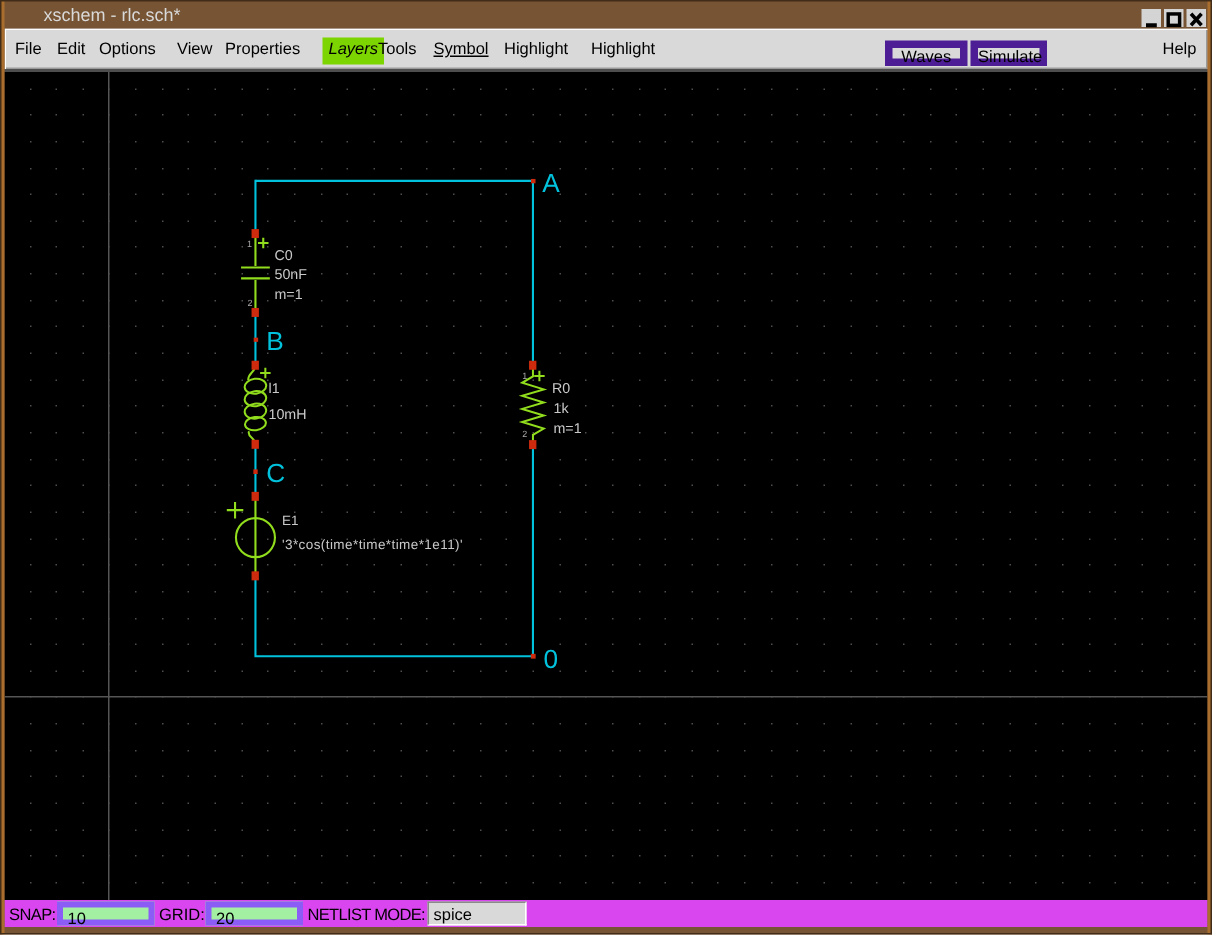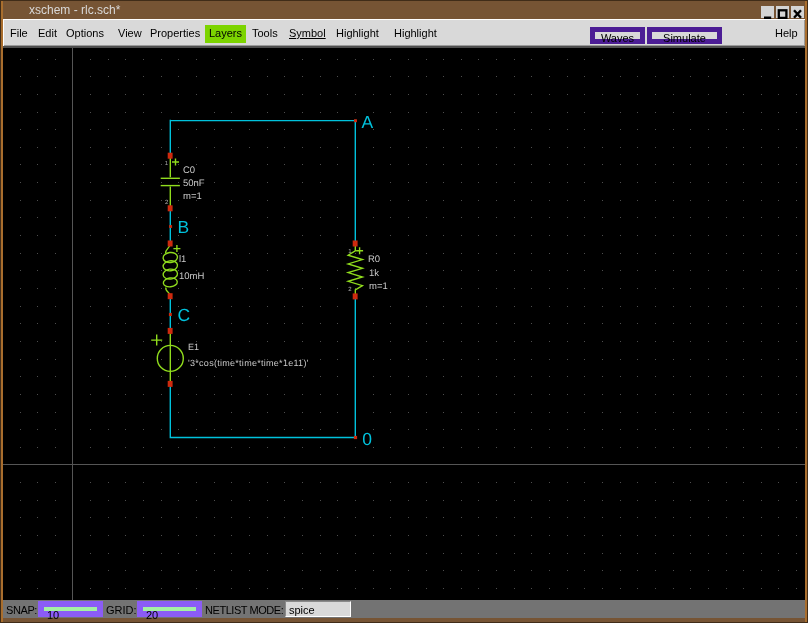--- a/index.html
+++ b/index.html
@@ -12,24 +12,24 @@
   #title{position:absolute;left:3px;top:1px;width:802px;height:18px;background:#765434;color:#d9d9d9;font-size:12px;line-height:18px;}
   #title .t{position:absolute;left:26px;top:0;}
   .wbtn{position:absolute;top:6px;width:13px;height:12px;background:#d4d4d4;}
   #bmin{right:34px;}
   #bmax{right:19px;}
   #bclose{right:4px;}
   #menubar{position:absolute;left:3px;top:19px;width:802px;height:27px;background:#d9d9d9;box-shadow:inset 1px 1px 0 #ffffff,inset -1px -1px 0 #9a9a9a;}
   .mi{position:absolute;top:6px;height:17px;line-height:17px;font-size:11px;color:#000;}
   #layers{background:#7cd400;padding:0 4px;top:6px;height:18px;line-height:17px;}
   .mbtn{position:absolute;top:8px;height:17px;line-height:12px;font-size:11px;color:#000;text-align:center;background:#d9d9d9;border:5px solid #4c1d95;box-sizing:border-box;}
-  #statusbar{position:absolute;left:3px;top:600px;width:802px;height:18px;background:#737373;font-size:11px;color:#000;}
+  #statusbar{position:absolute;left:3px;top:600px;width:802px;height:18px;background:#d946ef;font-size:11px;color:#000;}
   .sl{position:absolute;top:4px;}
   .entry{position:absolute;top:1px;height:16px;line-height:16px;font-size:11px;padding-left:3px;box-sizing:border-box;}
-  .green{background:#a3f0a3;border:6px solid #8b5cf6;}
+  .green{background:#a3f0a3;border:4px solid #8b5cf6;}
   #canvas{position:absolute;left:3px;top:48px;width:802px;height:552px;background:#000;filter:brightness(1);}
   #menubevel{position:absolute;left:3px;top:46px;width:802px;height:2px;background:#4e4e4e;}
 </style>
 </head>
 <body>
 <div id="win">
   <div id="title">
       <span class="t">xschem - rlc.sch*</span>
     </div>
   <div class="wbtn" id="bmin"><svg width="13" height="12">
@@ -40,27 +40,27 @@
       </svg></div>
   <div class="wbtn" id="bclose"><svg width="13" height="12">
         <path d="M3 2.2 L10 9.8 M10 2.2 L3 9.8" stroke="#000" stroke-width="2.4"></path>
       </svg></div>
   <div id="menubar">
     <span class="mi" style="left:7px;">File</span>
     <span class="mi" style="left:35px;">Edit</span>
     <span class="mi" style="left:63px;">Options</span>
     <span class="mi" style="left:115px;">View</span>
     <span class="mi" style="left:147px;">Properties</span>
-    <span class="mi" id="layers" style="left:202px;">Layers</span>
+    <span class="mi" id="layers" style="left:212px;font-style:italic;">Layers</span>
     <span class="mi" style="left:249px;">Tools</span>
     <span class="mi" style="left:286px;text-decoration:underline;">Symbol</span>
     <span class="mi" style="left:333px;">Highlight</span>
     <span class="mi" style="left:391px;">Highlight</span>
     <span class="mbtn" style="left:587px;width:55px;">Waves</span>
-    <span class="mbtn" style="left:644px;width:75px;">Simulate</span>
+    <span class="mbtn" style="left:644px;width:51px;">Simulate</span>
     <span class="mbtn" style="left:713px;width:53px;margin-top:40px;">Netlist</span>
     <span class="mi" style="left:772px;">Help</span>
   </div>
   <div id="menubevel"></div>
   <svg id="canvas" viewBox="3 48 802 552" width="802" height="552" text-rendering="geometricPrecision">
 
     <rect x="3" y="48" width="802" height="552" fill="#000"></rect>
     <path fill="#4e4e4e" d="M20 59h1v1h-1zM37 59h1v1h-1zM55 59h1v1h-1zM72 59h1v1h-1zM90 59h1v1h-1zM108 59h1v1h-1zM125 59h1v1h-1zM143 59h1v1h-1zM161 59h1v1h-1zM178 59h1v1h-1zM196 59h1v1h-1zM214 59h1v1h-1zM231 59h1v1h-1zM249 59h1v1h-1zM267 59h1v1h-1zM284 59h1v1h-1zM302 59h1v1h-1zM320 59h1v1h-1zM337 59h1v1h-1zM355 59h1v1h-1zM373 59h1v1h-1zM390 59h1v1h-1zM408 59h1v1h-1zM426 59h1v1h-1zM443 59h1v1h-1zM461 59h1v1h-1zM478 59h1v1h-1zM496 59h1v1h-1zM514 59h1v1h-1zM531 59h1v1h-1zM549 59h1v1h-1zM567 59h1v1h-1zM584 59h1v1h-1zM602 59h1v1h-1zM620 59h1v1h-1zM637 59h1v1h-1zM655 59h1v1h-1zM673 59h1v1h-1zM690 59h1v1h-1zM708 59h1v1h-1zM726 59h1v1h-1zM743 59h1v1h-1zM761 59h1v1h-1zM778 59h1v1h-1zM796 59h1v1h-1zM20 76h1v1h-1zM37 76h1v1h-1zM55 76h1v1h-1zM72 76h1v1h-1zM90 76h1v1h-1zM108 76h1v1h-1zM125 76h1v1h-1zM143 76h1v1h-1zM161 76h1v1h-1zM178 76h1v1h-1zM196 76h1v1h-1zM214 76h1v1h-1zM231 76h1v1h-1zM249 76h1v1h-1zM267 76h1v1h-1zM284 76h1v1h-1zM302 76h1v1h-1zM320 76h1v1h-1zM337 76h1v1h-1zM355 76h1v1h-1zM373 76h1v1h-1zM390 76h1v1h-1zM408 76h1v1h-1zM426 76h1v1h-1zM443 76h1v1h-1zM461 76h1v1h-1zM478 76h1v1h-1zM496 76h1v1h-1zM514 76h1v1h-1zM531 76h1v1h-1zM549 76h1v1h-1zM567 76h1v1h-1zM584 76h1v1h-1zM602 76h1v1h-1zM620 76h1v1h-1zM637 76h1v1h-1zM655 76h1v1h-1zM673 76h1v1h-1zM690 76h1v1h-1zM708 76h1v1h-1zM726 76h1v1h-1zM743 76h1v1h-1zM761 76h1v1h-1zM778 76h1v1h-1zM796 76h1v1h-1zM20 94h1v1h-1zM37 94h1v1h-1zM55 94h1v1h-1zM72 94h1v1h-1zM90 94h1v1h-1zM108 94h1v1h-1zM125 94h1v1h-1zM143 94h1v1h-1zM161 94h1v1h-1zM178 94h1v1h-1zM196 94h1v1h-1zM214 94h1v1h-1zM231 94h1v1h-1zM249 94h1v1h-1zM267 94h1v1h-1zM284 94h1v1h-1zM302 94h1v1h-1zM320 94h1v1h-1zM337 94h1v1h-1zM355 94h1v1h-1zM373 94h1v1h-1zM390 94h1v1h-1zM408 94h1v1h-1zM426 94h1v1h-1zM443 94h1v1h-1zM461 94h1v1h-1zM478 94h1v1h-1zM496 94h1v1h-1zM514 94h1v1h-1zM531 94h1v1h-1zM549 94h1v1h-1zM567 94h1v1h-1zM584 94h1v1h-1zM602 94h1v1h-1zM620 94h1v1h-1zM637 94h1v1h-1zM655 94h1v1h-1zM673 94h1v1h-1zM690 94h1v1h-1zM708 94h1v1h-1zM726 94h1v1h-1zM743 94h1v1h-1zM761 94h1v1h-1zM778 94h1v1h-1zM796 94h1v1h-1zM20 112h1v1h-1zM37 112h1v1h-1zM55 112h1v1h-1zM72 112h1v1h-1zM90 112h1v1h-1zM108 112h1v1h-1zM125 112h1v1h-1zM143 112h1v1h-1zM161 112h1v1h-1zM178 112h1v1h-1zM196 112h1v1h-1zM214 112h1v1h-1zM231 112h1v1h-1zM249 112h1v1h-1zM267 112h1v1h-1zM284 112h1v1h-1zM302 112h1v1h-1zM320 112h1v1h-1zM337 112h1v1h-1zM355 112h1v1h-1zM373 112h1v1h-1zM390 112h1v1h-1zM408 112h1v1h-1zM426 112h1v1h-1zM443 112h1v1h-1zM461 112h1v1h-1zM478 112h1v1h-1zM496 112h1v1h-1zM514 112h1v1h-1zM531 112h1v1h-1zM549 112h1v1h-1zM567 112h1v1h-1zM584 112h1v1h-1zM602 112h1v1h-1zM620 112h1v1h-1zM637 112h1v1h-1zM655 112h1v1h-1zM673 112h1v1h-1zM690 112h1v1h-1zM708 112h1v1h-1zM726 112h1v1h-1zM743 112h1v1h-1zM761 112h1v1h-1zM778 112h1v1h-1zM796 112h1v1h-1zM20 129h1v1h-1zM37 129h1v1h-1zM55 129h1v1h-1zM72 129h1v1h-1zM90 129h1v1h-1zM108 129h1v1h-1zM125 129h1v1h-1zM143 129h1v1h-1zM161 129h1v1h-1zM178 129h1v1h-1zM196 129h1v1h-1zM214 129h1v1h-1zM231 129h1v1h-1zM249 129h1v1h-1zM267 129h1v1h-1zM284 129h1v1h-1zM302 129h1v1h-1zM320 129h1v1h-1zM337 129h1v1h-1zM355 129h1v1h-1zM373 129h1v1h-1zM390 129h1v1h-1zM408 129h1v1h-1zM426 129h1v1h-1zM443 129h1v1h-1zM461 129h1v1h-1zM478 129h1v1h-1zM496 129h1v1h-1zM514 129h1v1h-1zM531 129h1v1h-1zM549 129h1v1h-1zM567 129h1v1h-1zM584 129h1v1h-1zM602 129h1v1h-1zM620 129h1v1h-1zM637 129h1v1h-1zM655 129h1v1h-1zM673 129h1v1h-1zM690 129h1v1h-1zM708 129h1v1h-1zM726 129h1v1h-1zM743 129h1v1h-1zM761 129h1v1h-1zM778 129h1v1h-1zM796 129h1v1h-1zM20 147h1v1h-1zM37 147h1v1h-1zM55 147h1v1h-1zM72 147h1v1h-1zM90 147h1v1h-1zM108 147h1v1h-1zM125 147h1v1h-1zM143 147h1v1h-1zM161 147h1v1h-1zM178 147h1v1h-1zM196 147h1v1h-1zM214 147h1v1h-1zM231 147h1v1h-1zM249 147h1v1h-1zM267 147h1v1h-1zM284 147h1v1h-1zM302 147h1v1h-1zM320 147h1v1h-1zM337 147h1v1h-1zM355 147h1v1h-1zM373 147h1v1h-1zM390 147h1v1h-1zM408 147h1v1h-1zM426 147h1v1h-1zM443 147h1v1h-1zM461 147h1v1h-1zM478 147h1v1h-1zM496 147h1v1h-1zM514 147h1v1h-1zM531 147h1v1h-1zM549 147h1v1h-1zM567 147h1v1h-1zM584 147h1v1h-1zM602 147h1v1h-1zM620 147h1v1h-1zM637 147h1v1h-1zM655 147h1v1h-1zM673 147h1v1h-1zM690 147h1v1h-1zM708 147h1v1h-1zM726 147h1v1h-1zM743 147h1v1h-1zM761 147h1v1h-1zM778 147h1v1h-1zM796 147h1v1h-1zM20 164h1v1h-1zM37 164h1v1h-1zM55 164h1v1h-1zM72 164h1v1h-1zM90 164h1v1h-1zM108 164h1v1h-1zM125 164h1v1h-1zM143 164h1v1h-1zM161 164h1v1h-1zM178 164h1v1h-1zM196 164h1v1h-1zM214 164h1v1h-1zM231 164h1v1h-1zM249 164h1v1h-1zM267 164h1v1h-1zM284 164h1v1h-1zM302 164h1v1h-1zM320 164h1v1h-1zM337 164h1v1h-1zM355 164h1v1h-1zM373 164h1v1h-1zM390 164h1v1h-1zM408 164h1v1h-1zM426 164h1v1h-1zM443 164h1v1h-1zM461 164h1v1h-1zM478 164h1v1h-1zM496 164h1v1h-1zM514 164h1v1h-1zM531 164h1v1h-1zM549 164h1v1h-1zM567 164h1v1h-1zM584 164h1v1h-1zM602 164h1v1h-1zM620 164h1v1h-1zM637 164h1v1h-1zM655 164h1v1h-1zM673 164h1v1h-1zM690 164h1v1h-1zM708 164h1v1h-1zM726 164h1v1h-1zM743 164h1v1h-1zM761 164h1v1h-1zM778 164h1v1h-1zM796 164h1v1h-1zM20 182h1v1h-1zM37 182h1v1h-1zM55 182h1v1h-1zM72 182h1v1h-1zM90 182h1v1h-1zM108 182h1v1h-1zM125 182h1v1h-1zM143 182h1v1h-1zM161 182h1v1h-1zM178 182h1v1h-1zM196 182h1v1h-1zM214 182h1v1h-1zM231 182h1v1h-1zM249 182h1v1h-1zM267 182h1v1h-1zM284 182h1v1h-1zM302 182h1v1h-1zM320 182h1v1h-1zM337 182h1v1h-1zM355 182h1v1h-1zM373 182h1v1h-1zM390 182h1v1h-1zM408 182h1v1h-1zM426 182h1v1h-1zM443 182h1v1h-1zM461 182h1v1h-1zM478 182h1v1h-1zM496 182h1v1h-1zM514 182h1v1h-1zM531 182h1v1h-1zM549 182h1v1h-1zM567 182h1v1h-1zM584 182h1v1h-1zM602 182h1v1h-1zM620 182h1v1h-1zM637 182h1v1h-1zM655 182h1v1h-1zM673 182h1v1h-1zM690 182h1v1h-1zM708 182h1v1h-1zM726 182h1v1h-1zM743 182h1v1h-1zM761 182h1v1h-1zM778 182h1v1h-1zM796 182h1v1h-1zM20 200h1v1h-1zM37 200h1v1h-1zM55 200h1v1h-1zM72 200h1v1h-1zM90 200h1v1h-1zM108 200h1v1h-1zM125 200h1v1h-1zM143 200h1v1h-1zM161 200h1v1h-1zM178 200h1v1h-1zM196 200h1v1h-1zM214 200h1v1h-1zM231 200h1v1h-1zM249 200h1v1h-1zM267 200h1v1h-1zM284 200h1v1h-1zM302 200h1v1h-1zM320 200h1v1h-1zM337 200h1v1h-1zM355 200h1v1h-1zM373 200h1v1h-1zM390 200h1v1h-1zM408 200h1v1h-1zM426 200h1v1h-1zM443 200h1v1h-1zM461 200h1v1h-1zM478 200h1v1h-1zM496 200h1v1h-1zM514 200h1v1h-1zM531 200h1v1h-1zM549 200h1v1h-1zM567 200h1v1h-1zM584 200h1v1h-1zM602 200h1v1h-1zM620 200h1v1h-1zM637 200h1v1h-1zM655 200h1v1h-1zM673 200h1v1h-1zM690 200h1v1h-1zM708 200h1v1h-1zM726 200h1v1h-1zM743 200h1v1h-1zM761 200h1v1h-1zM778 200h1v1h-1zM796 200h1v1h-1zM20 217h1v1h-1zM37 217h1v1h-1zM55 217h1v1h-1zM72 217h1v1h-1zM90 217h1v1h-1zM108 217h1v1h-1zM125 217h1v1h-1zM143 217h1v1h-1zM161 217h1v1h-1zM178 217h1v1h-1zM196 217h1v1h-1zM214 217h1v1h-1zM231 217h1v1h-1zM249 217h1v1h-1zM267 217h1v1h-1zM284 217h1v1h-1zM302 217h1v1h-1zM320 217h1v1h-1zM337 217h1v1h-1zM355 217h1v1h-1zM373 217h1v1h-1zM390 217h1v1h-1zM408 217h1v1h-1zM426 217h1v1h-1zM443 217h1v1h-1zM461 217h1v1h-1zM478 217h1v1h-1zM496 217h1v1h-1zM514 217h1v1h-1zM531 217h1v1h-1zM549 217h1v1h-1zM567 217h1v1h-1zM584 217h1v1h-1zM602 217h1v1h-1zM620 217h1v1h-1zM637 217h1v1h-1zM655 217h1v1h-1zM673 217h1v1h-1zM690 217h1v1h-1zM708 217h1v1h-1zM726 217h1v1h-1zM743 217h1v1h-1zM761 217h1v1h-1zM778 217h1v1h-1zM796 217h1v1h-1zM20 235h1v1h-1zM37 235h1v1h-1zM55 235h1v1h-1zM72 235h1v1h-1zM90 235h1v1h-1zM108 235h1v1h-1zM125 235h1v1h-1zM143 235h1v1h-1zM161 235h1v1h-1zM178 235h1v1h-1zM196 235h1v1h-1zM214 235h1v1h-1zM231 235h1v1h-1zM249 235h1v1h-1zM267 235h1v1h-1zM284 235h1v1h-1zM302 235h1v1h-1zM320 235h1v1h-1zM337 235h1v1h-1zM355 235h1v1h-1zM373 235h1v1h-1zM390 235h1v1h-1zM408 235h1v1h-1zM426 235h1v1h-1zM443 235h1v1h-1zM461 235h1v1h-1zM478 235h1v1h-1zM496 235h1v1h-1zM514 235h1v1h-1zM531 235h1v1h-1zM549 235h1v1h-1zM567 235h1v1h-1zM584 235h1v1h-1zM602 235h1v1h-1zM620 235h1v1h-1zM637 235h1v1h-1zM655 235h1v1h-1zM673 235h1v1h-1zM690 235h1v1h-1zM708 235h1v1h-1zM726 235h1v1h-1zM743 235h1v1h-1zM761 235h1v1h-1zM778 235h1v1h-1zM796 235h1v1h-1zM20 253h1v1h-1zM37 253h1v1h-1zM55 253h1v1h-1zM72 253h1v1h-1zM90 253h1v1h-1zM108 253h1v1h-1zM125 253h1v1h-1zM143 253h1v1h-1zM161 253h1v1h-1zM178 253h1v1h-1zM196 253h1v1h-1zM214 253h1v1h-1zM231 253h1v1h-1zM249 253h1v1h-1zM267 253h1v1h-1zM284 253h1v1h-1zM302 253h1v1h-1zM320 253h1v1h-1zM337 253h1v1h-1zM355 253h1v1h-1zM373 253h1v1h-1zM390 253h1v1h-1zM408 253h1v1h-1zM426 253h1v1h-1zM443 253h1v1h-1zM461 253h1v1h-1zM478 253h1v1h-1zM496 253h1v1h-1zM514 253h1v1h-1zM531 253h1v1h-1zM549 253h1v1h-1zM567 253h1v1h-1zM584 253h1v1h-1zM602 253h1v1h-1zM620 253h1v1h-1zM637 253h1v1h-1zM655 253h1v1h-1zM673 253h1v1h-1zM690 253h1v1h-1zM708 253h1v1h-1zM726 253h1v1h-1zM743 253h1v1h-1zM761 253h1v1h-1zM778 253h1v1h-1zM796 253h1v1h-1zM20 270h1v1h-1zM37 270h1v1h-1zM55 270h1v1h-1zM72 270h1v1h-1zM90 270h1v1h-1zM108 270h1v1h-1zM125 270h1v1h-1zM143 270h1v1h-1zM161 270h1v1h-1zM178 270h1v1h-1zM196 270h1v1h-1zM214 270h1v1h-1zM231 270h1v1h-1zM249 270h1v1h-1zM267 270h1v1h-1zM284 270h1v1h-1zM302 270h1v1h-1zM320 270h1v1h-1zM337 270h1v1h-1zM355 270h1v1h-1zM373 270h1v1h-1zM390 270h1v1h-1zM408 270h1v1h-1zM426 270h1v1h-1zM443 270h1v1h-1zM461 270h1v1h-1zM478 270h1v1h-1zM496 270h1v1h-1zM514 270h1v1h-1zM531 270h1v1h-1zM549 270h1v1h-1zM567 270h1v1h-1zM584 270h1v1h-1zM602 270h1v1h-1zM620 270h1v1h-1zM637 270h1v1h-1zM655 270h1v1h-1zM673 270h1v1h-1zM690 270h1v1h-1zM708 270h1v1h-1zM726 270h1v1h-1zM743 270h1v1h-1zM761 270h1v1h-1zM778 270h1v1h-1zM796 270h1v1h-1zM20 288h1v1h-1zM37 288h1v1h-1zM55 288h1v1h-1zM72 288h1v1h-1zM90 288h1v1h-1zM108 288h1v1h-1zM125 288h1v1h-1zM143 288h1v1h-1zM161 288h1v1h-1zM178 288h1v1h-1zM196 288h1v1h-1zM214 288h1v1h-1zM231 288h1v1h-1zM249 288h1v1h-1zM267 288h1v1h-1zM284 288h1v1h-1zM302 288h1v1h-1zM320 288h1v1h-1zM337 288h1v1h-1zM355 288h1v1h-1zM373 288h1v1h-1zM390 288h1v1h-1zM408 288h1v1h-1zM426 288h1v1h-1zM443 288h1v1h-1zM461 288h1v1h-1zM478 288h1v1h-1zM496 288h1v1h-1zM514 288h1v1h-1zM531 288h1v1h-1zM549 288h1v1h-1zM567 288h1v1h-1zM584 288h1v1h-1zM602 288h1v1h-1zM620 288h1v1h-1zM637 288h1v1h-1zM655 288h1v1h-1zM673 288h1v1h-1zM690 288h1v1h-1zM708 288h1v1h-1zM726 288h1v1h-1zM743 288h1v1h-1zM761 288h1v1h-1zM778 288h1v1h-1zM796 288h1v1h-1zM20 306h1v1h-1zM37 306h1v1h-1zM55 306h1v1h-1zM72 306h1v1h-1zM90 306h1v1h-1zM108 306h1v1h-1zM125 306h1v1h-1zM143 306h1v1h-1zM161 306h1v1h-1zM178 306h1v1h-1zM196 306h1v1h-1zM214 306h1v1h-1zM231 306h1v1h-1zM249 306h1v1h-1zM267 306h1v1h-1zM284 306h1v1h-1zM302 306h1v1h-1zM320 306h1v1h-1zM337 306h1v1h-1zM355 306h1v1h-1zM373 306h1v1h-1zM390 306h1v1h-1zM408 306h1v1h-1zM426 306h1v1h-1zM443 306h1v1h-1zM461 306h1v1h-1zM478 306h1v1h-1zM496 306h1v1h-1zM514 306h1v1h-1zM531 306h1v1h-1zM549 306h1v1h-1zM567 306h1v1h-1zM584 306h1v1h-1zM602 306h1v1h-1zM620 306h1v1h-1zM637 306h1v1h-1zM655 306h1v1h-1zM673 306h1v1h-1zM690 306h1v1h-1zM708 306h1v1h-1zM726 306h1v1h-1zM743 306h1v1h-1zM761 306h1v1h-1zM778 306h1v1h-1zM796 306h1v1h-1zM20 323h1v1h-1zM37 323h1v1h-1zM55 323h1v1h-1zM72 323h1v1h-1zM90 323h1v1h-1zM108 323h1v1h-1zM125 323h1v1h-1zM143 323h1v1h-1zM161 323h1v1h-1zM178 323h1v1h-1zM196 323h1v1h-1zM214 323h1v1h-1zM231 323h1v1h-1zM249 323h1v1h-1zM267 323h1v1h-1zM284 323h1v1h-1zM302 323h1v1h-1zM320 323h1v1h-1zM337 323h1v1h-1zM355 323h1v1h-1zM373 323h1v1h-1zM390 323h1v1h-1zM408 323h1v1h-1zM426 323h1v1h-1zM443 323h1v1h-1zM461 323h1v1h-1zM478 323h1v1h-1zM496 323h1v1h-1zM514 323h1v1h-1zM531 323h1v1h-1zM549 323h1v1h-1zM567 323h1v1h-1zM584 323h1v1h-1zM602 323h1v1h-1zM620 323h1v1h-1zM637 323h1v1h-1zM655 323h1v1h-1zM673 323h1v1h-1zM690 323h1v1h-1zM708 323h1v1h-1zM726 323h1v1h-1zM743 323h1v1h-1zM761 323h1v1h-1zM778 323h1v1h-1zM796 323h1v1h-1zM20 341h1v1h-1zM37 341h1v1h-1zM55 341h1v1h-1zM72 341h1v1h-1zM90 341h1v1h-1zM108 341h1v1h-1zM125 341h1v1h-1zM143 341h1v1h-1zM161 341h1v1h-1zM178 341h1v1h-1zM196 341h1v1h-1zM214 341h1v1h-1zM231 341h1v1h-1zM249 341h1v1h-1zM267 341h1v1h-1zM284 341h1v1h-1zM302 341h1v1h-1zM320 341h1v1h-1zM337 341h1v1h-1zM355 341h1v1h-1zM373 341h1v1h-1zM390 341h1v1h-1zM408 341h1v1h-1zM426 341h1v1h-1zM443 341h1v1h-1zM461 341h1v1h-1zM478 341h1v1h-1zM496 341h1v1h-1zM514 341h1v1h-1zM531 341h1v1h-1zM549 341h1v1h-1zM567 341h1v1h-1zM584 341h1v1h-1zM602 341h1v1h-1zM620 341h1v1h-1zM637 341h1v1h-1zM655 341h1v1h-1zM673 341h1v1h-1zM690 341h1v1h-1zM708 341h1v1h-1zM726 341h1v1h-1zM743 341h1v1h-1zM761 341h1v1h-1zM778 341h1v1h-1zM796 341h1v1h-1zM20 359h1v1h-1zM37 359h1v1h-1zM55 359h1v1h-1zM72 359h1v1h-1zM90 359h1v1h-1zM108 359h1v1h-1zM125 359h1v1h-1zM143 359h1v1h-1zM161 359h1v1h-1zM178 359h1v1h-1zM196 359h1v1h-1zM214 359h1v1h-1zM231 359h1v1h-1zM249 359h1v1h-1zM267 359h1v1h-1zM284 359h1v1h-1zM302 359h1v1h-1zM320 359h1v1h-1zM337 359h1v1h-1zM355 359h1v1h-1zM373 359h1v1h-1zM390 359h1v1h-1zM408 359h1v1h-1zM426 359h1v1h-1zM443 359h1v1h-1zM461 359h1v1h-1zM478 359h1v1h-1zM496 359h1v1h-1zM514 359h1v1h-1zM531 359h1v1h-1zM549 359h1v1h-1zM567 359h1v1h-1zM584 359h1v1h-1zM602 359h1v1h-1zM620 359h1v1h-1zM637 359h1v1h-1zM655 359h1v1h-1zM673 359h1v1h-1zM690 359h1v1h-1zM708 359h1v1h-1zM726 359h1v1h-1zM743 359h1v1h-1zM761 359h1v1h-1zM778 359h1v1h-1zM796 359h1v1h-1zM20 376h1v1h-1zM37 376h1v1h-1zM55 376h1v1h-1zM72 376h1v1h-1zM90 376h1v1h-1zM108 376h1v1h-1zM125 376h1v1h-1zM143 376h1v1h-1zM161 376h1v1h-1zM178 376h1v1h-1zM196 376h1v1h-1zM214 376h1v1h-1zM231 376h1v1h-1zM249 376h1v1h-1zM267 376h1v1h-1zM284 376h1v1h-1zM302 376h1v1h-1zM320 376h1v1h-1zM337 376h1v1h-1zM355 376h1v1h-1zM373 376h1v1h-1zM390 376h1v1h-1zM408 376h1v1h-1zM426 376h1v1h-1zM443 376h1v1h-1zM461 376h1v1h-1zM478 376h1v1h-1zM496 376h1v1h-1zM514 376h1v1h-1zM531 376h1v1h-1zM549 376h1v1h-1zM567 376h1v1h-1zM584 376h1v1h-1zM602 376h1v1h-1zM620 376h1v1h-1zM637 376h1v1h-1zM655 376h1v1h-1zM673 376h1v1h-1zM690 376h1v1h-1zM708 376h1v1h-1zM726 376h1v1h-1zM743 376h1v1h-1zM761 376h1v1h-1zM778 376h1v1h-1zM796 376h1v1h-1zM20 394h1v1h-1zM37 394h1v1h-1zM55 394h1v1h-1zM72 394h1v1h-1zM90 394h1v1h-1zM108 394h1v1h-1zM125 394h1v1h-1zM143 394h1v1h-1zM161 394h1v1h-1zM178 394h1v1h-1zM196 394h1v1h-1zM214 394h1v1h-1zM231 394h1v1h-1zM249 394h1v1h-1zM267 394h1v1h-1zM284 394h1v1h-1zM302 394h1v1h-1zM320 394h1v1h-1zM337 394h1v1h-1zM355 394h1v1h-1zM373 394h1v1h-1zM390 394h1v1h-1zM408 394h1v1h-1zM426 394h1v1h-1zM443 394h1v1h-1zM461 394h1v1h-1zM478 394h1v1h-1zM496 394h1v1h-1zM514 394h1v1h-1zM531 394h1v1h-1zM549 394h1v1h-1zM567 394h1v1h-1zM584 394h1v1h-1zM602 394h1v1h-1zM620 394h1v1h-1zM637 394h1v1h-1zM655 394h1v1h-1zM673 394h1v1h-1zM690 394h1v1h-1zM708 394h1v1h-1zM726 394h1v1h-1zM743 394h1v1h-1zM761 394h1v1h-1zM778 394h1v1h-1zM796 394h1v1h-1zM20 412h1v1h-1zM37 412h1v1h-1zM55 412h1v1h-1zM72 412h1v1h-1zM90 412h1v1h-1zM108 412h1v1h-1zM125 412h1v1h-1zM143 412h1v1h-1zM161 412h1v1h-1zM178 412h1v1h-1zM196 412h1v1h-1zM214 412h1v1h-1zM231 412h1v1h-1zM249 412h1v1h-1zM267 412h1v1h-1zM284 412h1v1h-1zM302 412h1v1h-1zM320 412h1v1h-1zM337 412h1v1h-1zM355 412h1v1h-1zM373 412h1v1h-1zM390 412h1v1h-1zM408 412h1v1h-1zM426 412h1v1h-1zM443 412h1v1h-1zM461 412h1v1h-1zM478 412h1v1h-1zM496 412h1v1h-1zM514 412h1v1h-1zM531 412h1v1h-1zM549 412h1v1h-1zM567 412h1v1h-1zM584 412h1v1h-1zM602 412h1v1h-1zM620 412h1v1h-1zM637 412h1v1h-1zM655 412h1v1h-1zM673 412h1v1h-1zM690 412h1v1h-1zM708 412h1v1h-1zM726 412h1v1h-1zM743 412h1v1h-1zM761 412h1v1h-1zM778 412h1v1h-1zM796 412h1v1h-1zM20 429h1v1h-1zM37 429h1v1h-1zM55 429h1v1h-1zM72 429h1v1h-1zM90 429h1v1h-1zM108 429h1v1h-1zM125 429h1v1h-1zM143 429h1v1h-1zM161 429h1v1h-1zM178 429h1v1h-1zM196 429h1v1h-1zM214 429h1v1h-1zM231 429h1v1h-1zM249 429h1v1h-1zM267 429h1v1h-1zM284 429h1v1h-1zM302 429h1v1h-1zM320 429h1v1h-1zM337 429h1v1h-1zM355 429h1v1h-1zM373 429h1v1h-1zM390 429h1v1h-1zM408 429h1v1h-1zM426 429h1v1h-1zM443 429h1v1h-1zM461 429h1v1h-1zM478 429h1v1h-1zM496 429h1v1h-1zM514 429h1v1h-1zM531 429h1v1h-1zM549 429h1v1h-1zM567 429h1v1h-1zM584 429h1v1h-1zM602 429h1v1h-1zM620 429h1v1h-1zM637 429h1v1h-1zM655 429h1v1h-1zM673 429h1v1h-1zM690 429h1v1h-1zM708 429h1v1h-1zM726 429h1v1h-1zM743 429h1v1h-1zM761 429h1v1h-1zM778 429h1v1h-1zM796 429h1v1h-1zM20 447h1v1h-1zM37 447h1v1h-1zM55 447h1v1h-1zM72 447h1v1h-1zM90 447h1v1h-1zM108 447h1v1h-1zM125 447h1v1h-1zM143 447h1v1h-1zM161 447h1v1h-1zM178 447h1v1h-1zM196 447h1v1h-1zM214 447h1v1h-1zM231 447h1v1h-1zM249 447h1v1h-1zM267 447h1v1h-1zM284 447h1v1h-1zM302 447h1v1h-1zM320 447h1v1h-1zM337 447h1v1h-1zM355 447h1v1h-1zM373 447h1v1h-1zM390 447h1v1h-1zM408 447h1v1h-1zM426 447h1v1h-1zM443 447h1v1h-1zM461 447h1v1h-1zM478 447h1v1h-1zM496 447h1v1h-1zM514 447h1v1h-1zM531 447h1v1h-1zM549 447h1v1h-1zM567 447h1v1h-1zM584 447h1v1h-1zM602 447h1v1h-1zM620 447h1v1h-1zM637 447h1v1h-1zM655 447h1v1h-1zM673 447h1v1h-1zM690 447h1v1h-1zM708 447h1v1h-1zM726 447h1v1h-1zM743 447h1v1h-1zM761 447h1v1h-1zM778 447h1v1h-1zM796 447h1v1h-1zM20 464h1v1h-1zM37 464h1v1h-1zM55 464h1v1h-1zM72 464h1v1h-1zM90 464h1v1h-1zM108 464h1v1h-1zM125 464h1v1h-1zM143 464h1v1h-1zM161 464h1v1h-1zM178 464h1v1h-1zM196 464h1v1h-1zM214 464h1v1h-1zM231 464h1v1h-1zM249 464h1v1h-1zM267 464h1v1h-1zM284 464h1v1h-1zM302 464h1v1h-1zM320 464h1v1h-1zM337 464h1v1h-1zM355 464h1v1h-1zM373 464h1v1h-1zM390 464h1v1h-1zM408 464h1v1h-1zM426 464h1v1h-1zM443 464h1v1h-1zM461 464h1v1h-1zM478 464h1v1h-1zM496 464h1v1h-1zM514 464h1v1h-1zM531 464h1v1h-1zM549 464h1v1h-1zM567 464h1v1h-1zM584 464h1v1h-1zM602 464h1v1h-1zM620 464h1v1h-1zM637 464h1v1h-1zM655 464h1v1h-1zM673 464h1v1h-1zM690 464h1v1h-1zM708 464h1v1h-1zM726 464h1v1h-1zM743 464h1v1h-1zM761 464h1v1h-1zM778 464h1v1h-1zM796 464h1v1h-1zM20 482h1v1h-1zM37 482h1v1h-1zM55 482h1v1h-1zM72 482h1v1h-1zM90 482h1v1h-1zM108 482h1v1h-1zM125 482h1v1h-1zM143 482h1v1h-1zM161 482h1v1h-1zM178 482h1v1h-1zM196 482h1v1h-1zM214 482h1v1h-1zM231 482h1v1h-1zM249 482h1v1h-1zM267 482h1v1h-1zM284 482h1v1h-1zM302 482h1v1h-1zM320 482h1v1h-1zM337 482h1v1h-1zM355 482h1v1h-1zM373 482h1v1h-1zM390 482h1v1h-1zM408 482h1v1h-1zM426 482h1v1h-1zM443 482h1v1h-1zM461 482h1v1h-1zM478 482h1v1h-1zM496 482h1v1h-1zM514 482h1v1h-1zM531 482h1v1h-1zM549 482h1v1h-1zM567 482h1v1h-1zM584 482h1v1h-1zM602 482h1v1h-1zM620 482h1v1h-1zM637 482h1v1h-1zM655 482h1v1h-1zM673 482h1v1h-1zM690 482h1v1h-1zM708 482h1v1h-1zM726 482h1v1h-1zM743 482h1v1h-1zM761 482h1v1h-1zM778 482h1v1h-1zM796 482h1v1h-1zM20 500h1v1h-1zM37 500h1v1h-1zM55 500h1v1h-1zM72 500h1v1h-1zM90 500h1v1h-1zM108 500h1v1h-1zM125 500h1v1h-1zM143 500h1v1h-1zM161 500h1v1h-1zM178 500h1v1h-1zM196 500h1v1h-1zM214 500h1v1h-1zM231 500h1v1h-1zM249 500h1v1h-1zM267 500h1v1h-1zM284 500h1v1h-1zM302 500h1v1h-1zM320 500h1v1h-1zM337 500h1v1h-1zM355 500h1v1h-1zM373 500h1v1h-1zM390 500h1v1h-1zM408 500h1v1h-1zM426 500h1v1h-1zM443 500h1v1h-1zM461 500h1v1h-1zM478 500h1v1h-1zM496 500h1v1h-1zM514 500h1v1h-1zM531 500h1v1h-1zM549 500h1v1h-1zM567 500h1v1h-1zM584 500h1v1h-1zM602 500h1v1h-1zM620 500h1v1h-1zM637 500h1v1h-1zM655 500h1v1h-1zM673 500h1v1h-1zM690 500h1v1h-1zM708 500h1v1h-1zM726 500h1v1h-1zM743 500h1v1h-1zM761 500h1v1h-1zM778 500h1v1h-1zM796 500h1v1h-1zM20 517h1v1h-1zM37 517h1v1h-1zM55 517h1v1h-1zM72 517h1v1h-1zM90 517h1v1h-1zM108 517h1v1h-1zM125 517h1v1h-1zM143 517h1v1h-1zM161 517h1v1h-1zM178 517h1v1h-1zM196 517h1v1h-1zM214 517h1v1h-1zM231 517h1v1h-1zM249 517h1v1h-1zM267 517h1v1h-1zM284 517h1v1h-1zM302 517h1v1h-1zM320 517h1v1h-1zM337 517h1v1h-1zM355 517h1v1h-1zM373 517h1v1h-1zM390 517h1v1h-1zM408 517h1v1h-1zM426 517h1v1h-1zM443 517h1v1h-1zM461 517h1v1h-1zM478 517h1v1h-1zM496 517h1v1h-1zM514 517h1v1h-1zM531 517h1v1h-1zM549 517h1v1h-1zM567 517h1v1h-1zM584 517h1v1h-1zM602 517h1v1h-1zM620 517h1v1h-1zM637 517h1v1h-1zM655 517h1v1h-1zM673 517h1v1h-1zM690 517h1v1h-1zM708 517h1v1h-1zM726 517h1v1h-1zM743 517h1v1h-1zM761 517h1v1h-1zM778 517h1v1h-1zM796 517h1v1h-1zM20 535h1v1h-1zM37 535h1v1h-1zM55 535h1v1h-1zM72 535h1v1h-1zM90 535h1v1h-1zM108 535h1v1h-1zM125 535h1v1h-1zM143 535h1v1h-1zM161 535h1v1h-1zM178 535h1v1h-1zM196 535h1v1h-1zM214 535h1v1h-1zM231 535h1v1h-1zM249 535h1v1h-1zM267 535h1v1h-1zM284 535h1v1h-1zM302 535h1v1h-1zM320 535h1v1h-1zM337 535h1v1h-1zM355 535h1v1h-1zM373 535h1v1h-1zM390 535h1v1h-1zM408 535h1v1h-1zM426 535h1v1h-1zM443 535h1v1h-1zM461 535h1v1h-1zM478 535h1v1h-1zM496 535h1v1h-1zM514 535h1v1h-1zM531 535h1v1h-1zM549 535h1v1h-1zM567 535h1v1h-1zM584 535h1v1h-1zM602 535h1v1h-1zM620 535h1v1h-1zM637 535h1v1h-1zM655 535h1v1h-1zM673 535h1v1h-1zM690 535h1v1h-1zM708 535h1v1h-1zM726 535h1v1h-1zM743 535h1v1h-1zM761 535h1v1h-1zM778 535h1v1h-1zM796 535h1v1h-1zM20 553h1v1h-1zM37 553h1v1h-1zM55 553h1v1h-1zM72 553h1v1h-1zM90 553h1v1h-1zM108 553h1v1h-1zM125 553h1v1h-1zM143 553h1v1h-1zM161 553h1v1h-1zM178 553h1v1h-1zM196 553h1v1h-1zM214 553h1v1h-1zM231 553h1v1h-1zM249 553h1v1h-1zM267 553h1v1h-1zM284 553h1v1h-1zM302 553h1v1h-1zM320 553h1v1h-1zM337 553h1v1h-1zM355 553h1v1h-1zM373 553h1v1h-1zM390 553h1v1h-1zM408 553h1v1h-1zM426 553h1v1h-1zM443 553h1v1h-1zM461 553h1v1h-1zM478 553h1v1h-1zM496 553h1v1h-1zM514 553h1v1h-1zM531 553h1v1h-1zM549 553h1v1h-1zM567 553h1v1h-1zM584 553h1v1h-1zM602 553h1v1h-1zM620 553h1v1h-1zM637 553h1v1h-1zM655 553h1v1h-1zM673 553h1v1h-1zM690 553h1v1h-1zM708 553h1v1h-1zM726 553h1v1h-1zM743 553h1v1h-1zM761 553h1v1h-1zM778 553h1v1h-1zM796 553h1v1h-1zM20 570h1v1h-1zM37 570h1v1h-1zM55 570h1v1h-1zM72 570h1v1h-1zM90 570h1v1h-1zM108 570h1v1h-1zM125 570h1v1h-1zM143 570h1v1h-1zM161 570h1v1h-1zM178 570h1v1h-1zM196 570h1v1h-1zM214 570h1v1h-1zM231 570h1v1h-1zM249 570h1v1h-1zM267 570h1v1h-1zM284 570h1v1h-1zM302 570h1v1h-1zM320 570h1v1h-1zM337 570h1v1h-1zM355 570h1v1h-1zM373 570h1v1h-1zM390 570h1v1h-1zM408 570h1v1h-1zM426 570h1v1h-1zM443 570h1v1h-1zM461 570h1v1h-1zM478 570h1v1h-1zM496 570h1v1h-1zM514 570h1v1h-1zM531 570h1v1h-1zM549 570h1v1h-1zM567 570h1v1h-1zM584 570h1v1h-1zM602 570h1v1h-1zM620 570h1v1h-1zM637 570h1v1h-1zM655 570h1v1h-1zM673 570h1v1h-1zM690 570h1v1h-1zM708 570h1v1h-1zM726 570h1v1h-1zM743 570h1v1h-1zM761 570h1v1h-1zM778 570h1v1h-1zM796 570h1v1h-1zM20 588h1v1h-1zM37 588h1v1h-1zM55 588h1v1h-1zM72 588h1v1h-1zM90 588h1v1h-1zM108 588h1v1h-1zM125 588h1v1h-1zM143 588h1v1h-1zM161 588h1v1h-1zM178 588h1v1h-1zM196 588h1v1h-1zM214 588h1v1h-1zM231 588h1v1h-1zM249 588h1v1h-1zM267 588h1v1h-1zM284 588h1v1h-1zM302 588h1v1h-1zM320 588h1v1h-1zM337 588h1v1h-1zM355 588h1v1h-1zM373 588h1v1h-1zM390 588h1v1h-1zM408 588h1v1h-1zM426 588h1v1h-1zM443 588h1v1h-1zM461 588h1v1h-1zM478 588h1v1h-1zM496 588h1v1h-1zM514 588h1v1h-1zM531 588h1v1h-1zM549 588h1v1h-1zM567 588h1v1h-1zM584 588h1v1h-1zM602 588h1v1h-1zM620 588h1v1h-1zM637 588h1v1h-1zM655 588h1v1h-1zM673 588h1v1h-1zM690 588h1v1h-1zM708 588h1v1h-1zM726 588h1v1h-1zM743 588h1v1h-1zM761 588h1v1h-1zM778 588h1v1h-1zM796 588h1v1h-1z"></path>
 
     <path d="M72.5 48 V600 M3 464.5 H805" stroke="#555555" stroke-width="1"></path>

